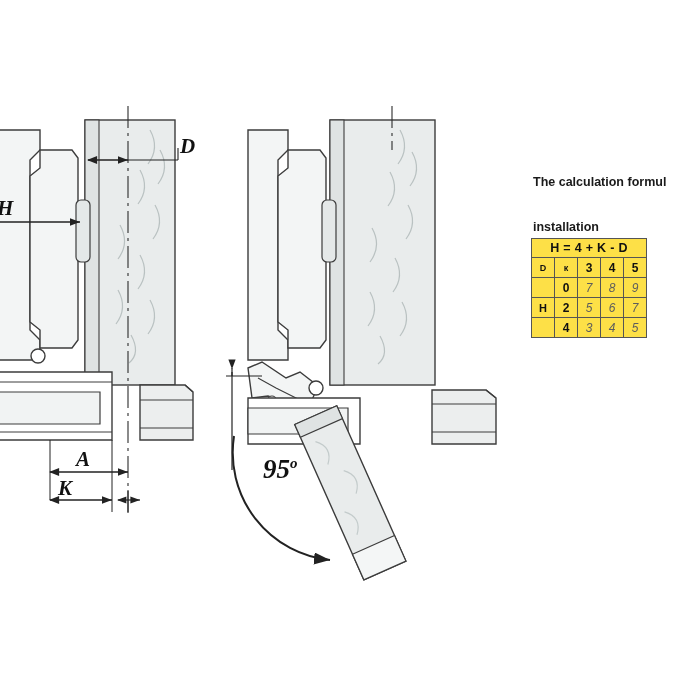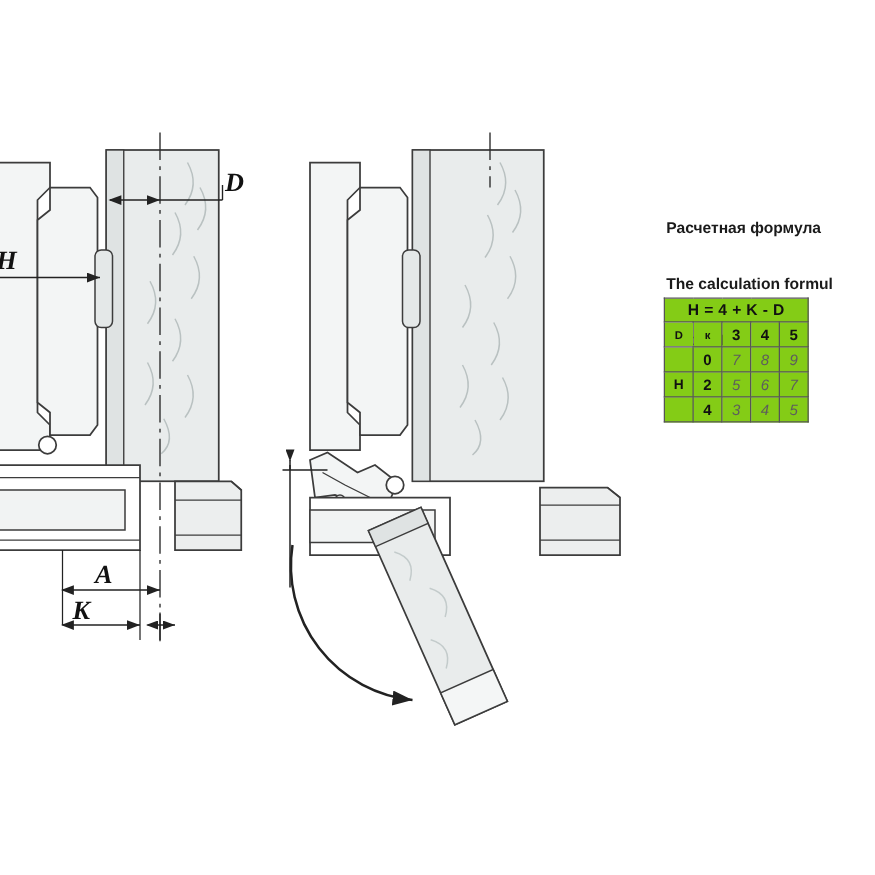--- a/index.html
+++ b/index.html
@@ -24,21 +24,21 @@
     color:#111;
   }
   .tbl td,.tbl th{
     border:1px solid #555;
     text-align:center;
     vertical-align:middle;
     padding:0;
     height:19px;
     min-width:22px;
     font-weight:bold;
-    background:#84cc16;
+    background:#fde047;
   }
   .tbl .title{
     font-weight:bold;
     font-size:12.5px;
     height:18px;
     letter-spacing:.3px;
   }
   .tbl .small{font-size:9px;font-weight:bold;}
   .tbl .val{font-style:italic;font-weight:normal;color:#5d5d5d;font-size:12px;}
   .tbl .hdr{font-weight:bold;}
@@ -184,23 +184,25 @@
 
       <line x1="392" y1="106" x2="392" y2="150" stroke="#2c2c2c" stroke-width="1.1" stroke-dasharray="22,5,3,5"></line>
     </g>
   </svg>
 
   <div class="txt dimlab" style="left:180px;top:134px;">D</div>
   <div class="txt dimlab" style="left:-3px;top:196px;">H</div>
   <div class="txt dimlab" style="left:76px;top:447px;">A</div>
   <div class="txt dimlab" style="left:58px;top:476px;">K</div>
 
+  <div class="txt anglelab" style="left:236px;top:423px;">
+    <span>95</span><sup style="font-size:15px;">o</sup>
+  </div>
 
   <div class="txt note" style="left:533px;top:145px;">
-    <div>Расчетная формула</div>
     <div>The calculation formul</div>
     <div>installation</div>
   </div>
 
   <table class="tbl" style="left:531px;top:238px;">
     <tbody>
         <tr>
       <td class="title" colspan="5">H = 4 + K - D</td>
     </tr>
     <tr>

